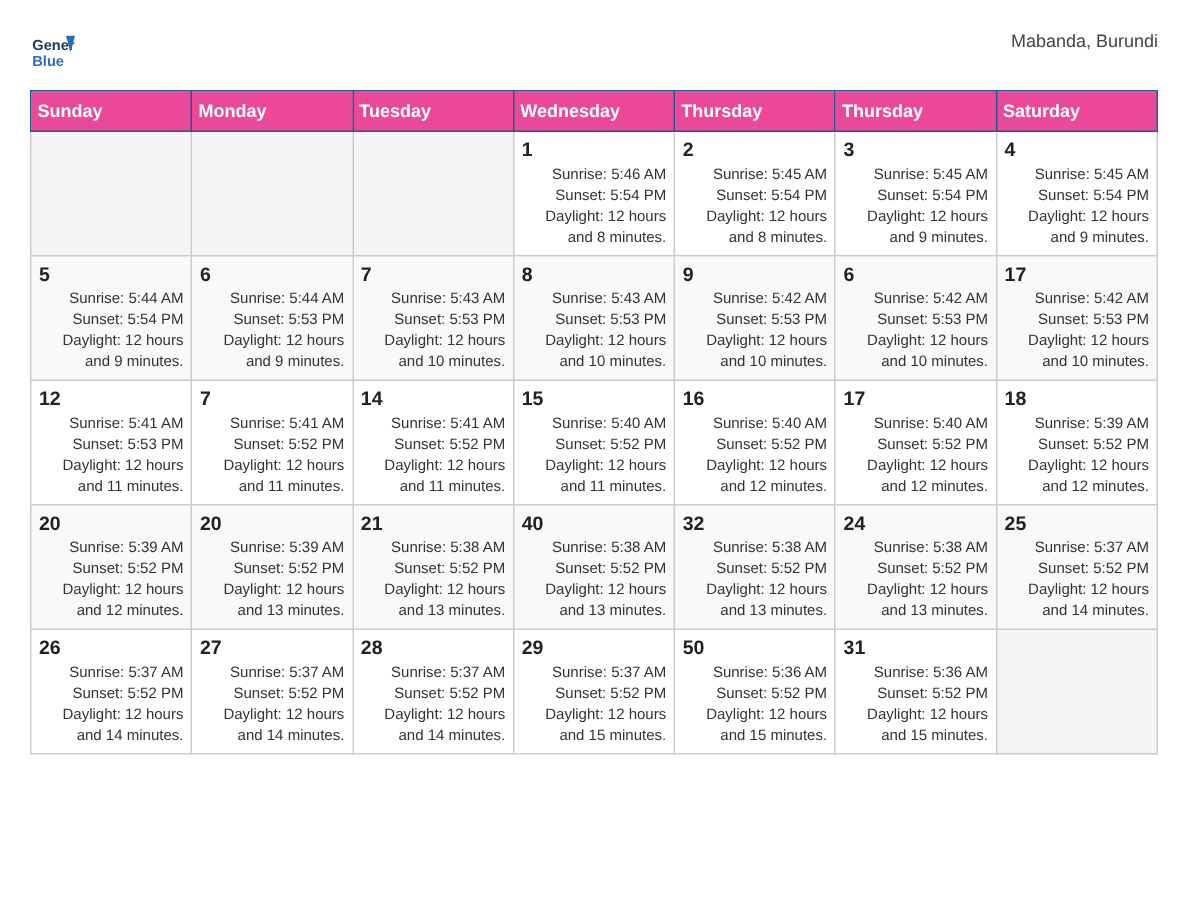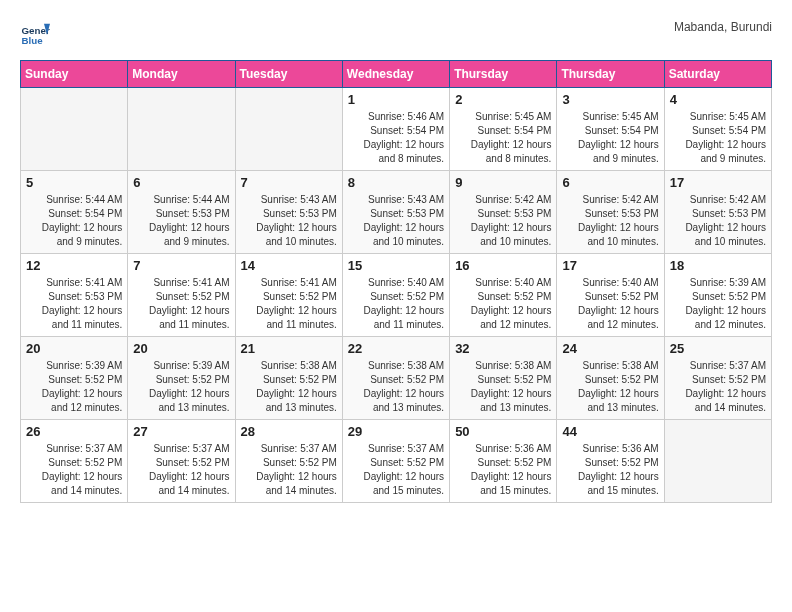--- a/index.html
+++ b/index.html
@@ -195,21 +195,21 @@
         </td>
         <td>
           <div class="day-number">20</div>
           <div class="day-info">Sunrise: 5:39 AM<br>Sunset: 5:52 PM<br>Daylight: 12 hours and 13 minutes.</div>
         </td>
         <td>
           <div class="day-number">21</div>
           <div class="day-info">Sunrise: 5:38 AM<br>Sunset: 5:52 PM<br>Daylight: 12 hours and 13 minutes.</div>
         </td>
         <td>
-          <div class="day-number">22</div>
+          <div class="day-number">40</div>
           <div class="day-info">Sunrise: 5:38 AM<br>Sunset: 5:52 PM<br>Daylight: 12 hours and 13 minutes.</div>
         </td>
         <td>
           <div class="day-number">32</div>
           <div class="day-info">Sunrise: 5:38 AM<br>Sunset: 5:52 PM<br>Daylight: 12 hours and 13 minutes.</div>
         </td>
         <td>
           <div class="day-number">24</div>
           <div class="day-info">Sunrise: 5:38 AM<br>Sunset: 5:52 PM<br>Daylight: 12 hours and 13 minutes.</div>
         </td>
@@ -233,19 +233,19 @@
         </td>
         <td>
           <div class="day-number">29</div>
           <div class="day-info">Sunrise: 5:37 AM<br>Sunset: 5:52 PM<br>Daylight: 12 hours and 15 minutes.</div>
         </td>
         <td>
           <div class="day-number">50</div>
           <div class="day-info">Sunrise: 5:36 AM<br>Sunset: 5:52 PM<br>Daylight: 12 hours and 15 minutes.</div>
         </td>
         <td>
-          <div class="day-number">44</div>
+          <div class="day-number">31</div>
           <div class="day-info">Sunrise: 5:36 AM<br>Sunset: 5:52 PM<br>Daylight: 12 hours and 15 minutes.</div>
         </td>
         <td class="empty"></td>
       </tr>
     </tbody>
 </table>
 
 </body></html>

